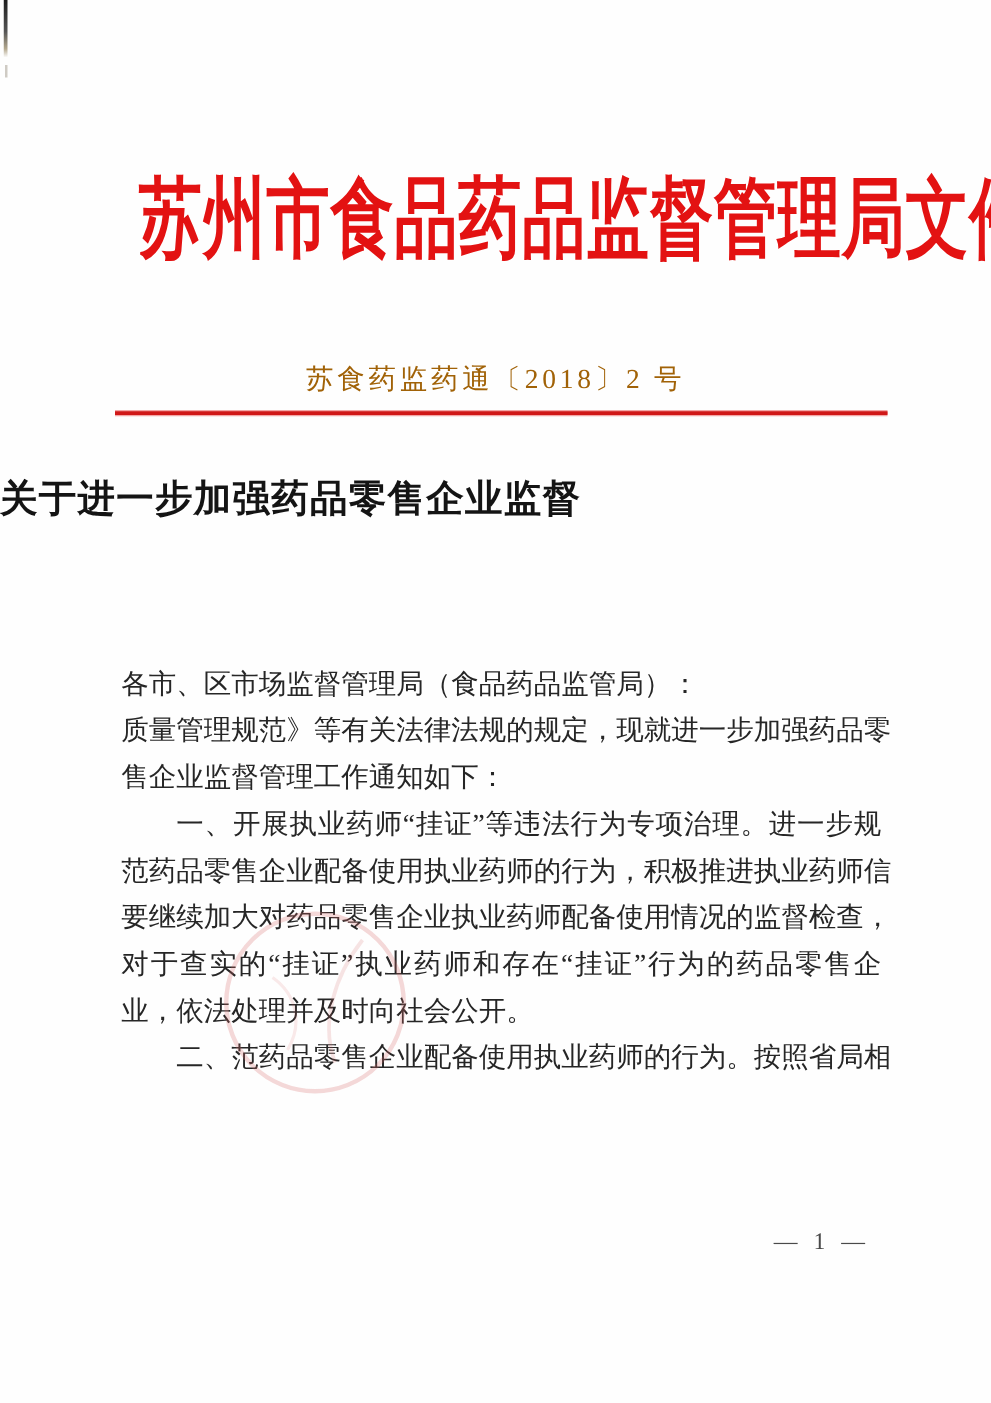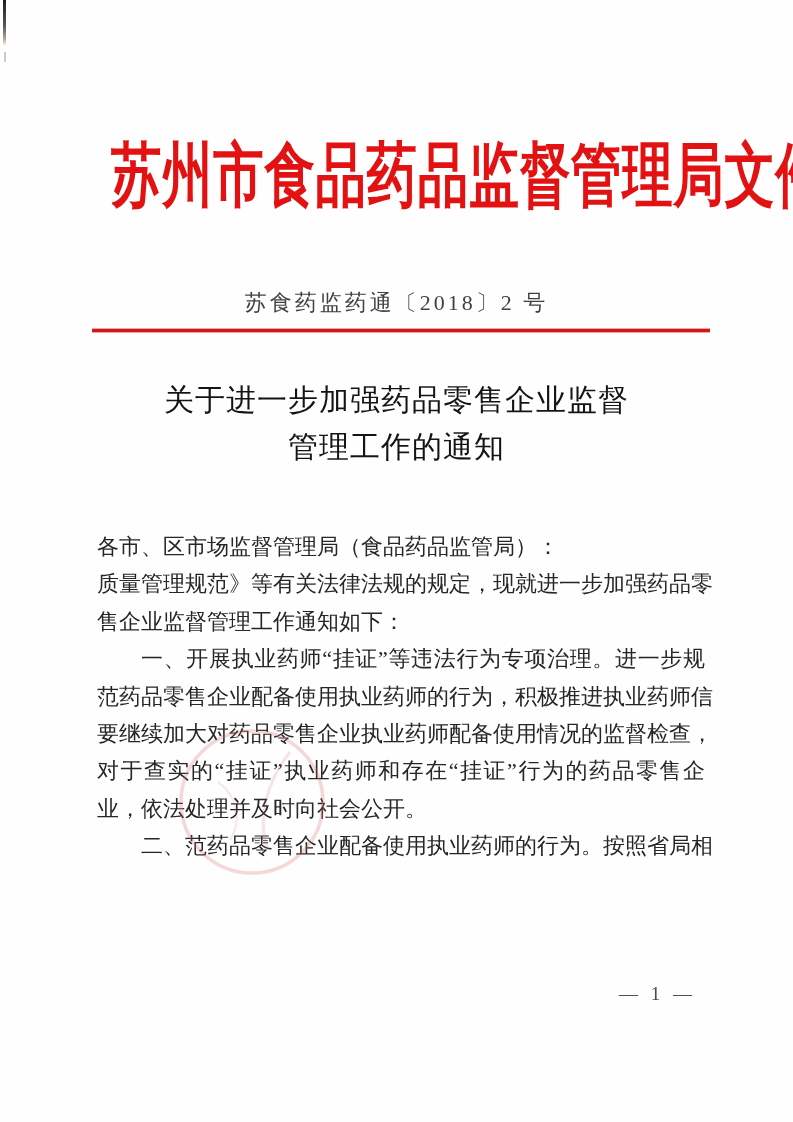--- a/index.html
+++ b/index.html
@@ -43,38 +43,38 @@
     letter-spacing: 1px;
   }
   
   .doc-number {
     position: absolute;
     top: 288px; left: 0;
     width: 100%;
     text-align: center;
     font-size: 22px;
     letter-spacing: 3px;
-    color: #404040;
+    color: #a16207;
   }
   
   .red-rule {
     position: absolute;
     top: 329px; left: 92px;
     width: 618px; height: 3px;
     background: #d01818;
     box-shadow: 0 -1px 0 rgba(230,60,60,0.45), 0 1px 0 rgba(230,60,60,0.45);
   }
   
   .doc-title {
     position: absolute;
     top: 376px; left: 0;
     width: 100%;
-    text-align: center;
+    text-align: left;
     font-size: 30px;
-    font-weight: normal;
+    font-weight: bold;
     line-height: 47px;
     letter-spacing: 1px;
     color: #141414;
   }
   
   .body-block {
     position: absolute;
     top: 528px; left: 97px;
     width: 608px;
     font-size: 22px;
@@ -118,21 +118,20 @@
   <div class="edge-artifact-2"></div>
 
   <div class="letterhead">苏州市食品药品监督管理局文件</div>
 
   <div class="doc-number">苏食药监药通〔2018〕2 号</div>
 
   <div class="red-rule"></div>
 
   <div class="doc-title">
     <div>关于进一步加强药品零售企业监督</div>
-    <div>管理工作的通知</div>
   </div>
 
   <div class="body-block">
     <div class="line plain">各市、区市场监督管理局（食品药品监管局）：</div>
     <div class="line">质量管理规范》等有关法律法规的规定，现就进一步加强药品零</div>
     <div class="line plain">售企业监督管理工作通知如下：</div>
     <div class="line indent">一、开展执业药师“挂证”等违法行为专项治理。进一步规</div>
     <div class="line">范药品零售企业配备使用执业药师的行为，积极推进执业药师信</div>
     <div class="line">要继续加大对药品零售企业执业药师配备使用情况的监督检查，</div>
     <div class="line">对于查实的“挂证”执业药师和存在“挂证”行为的药品零售企</div>

